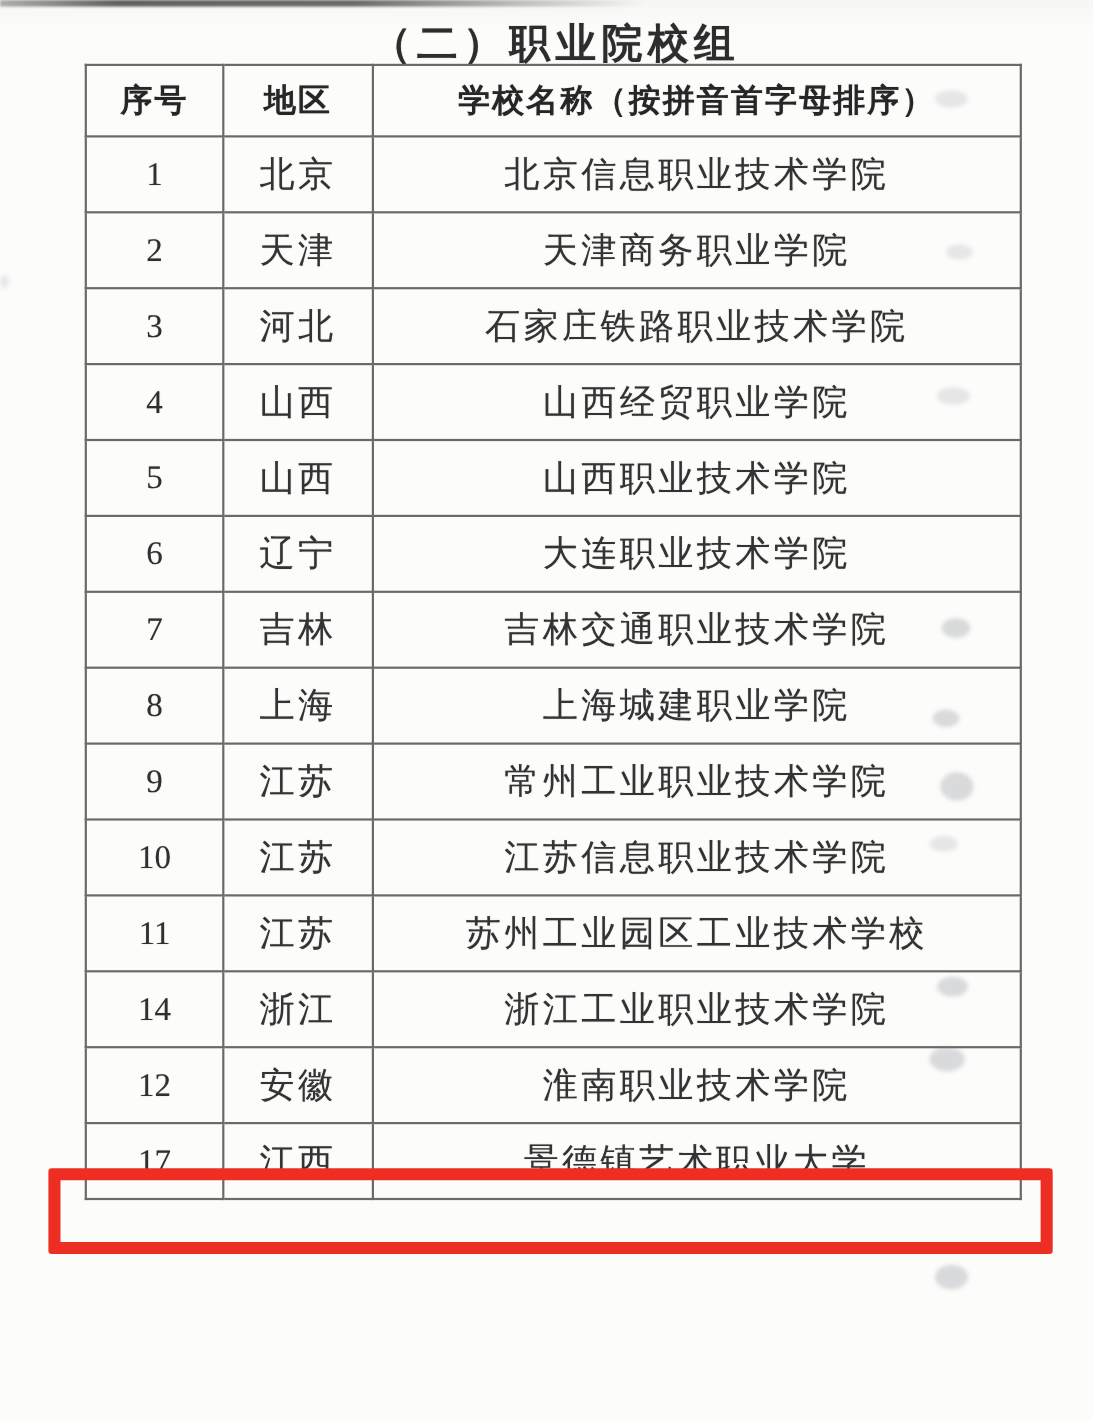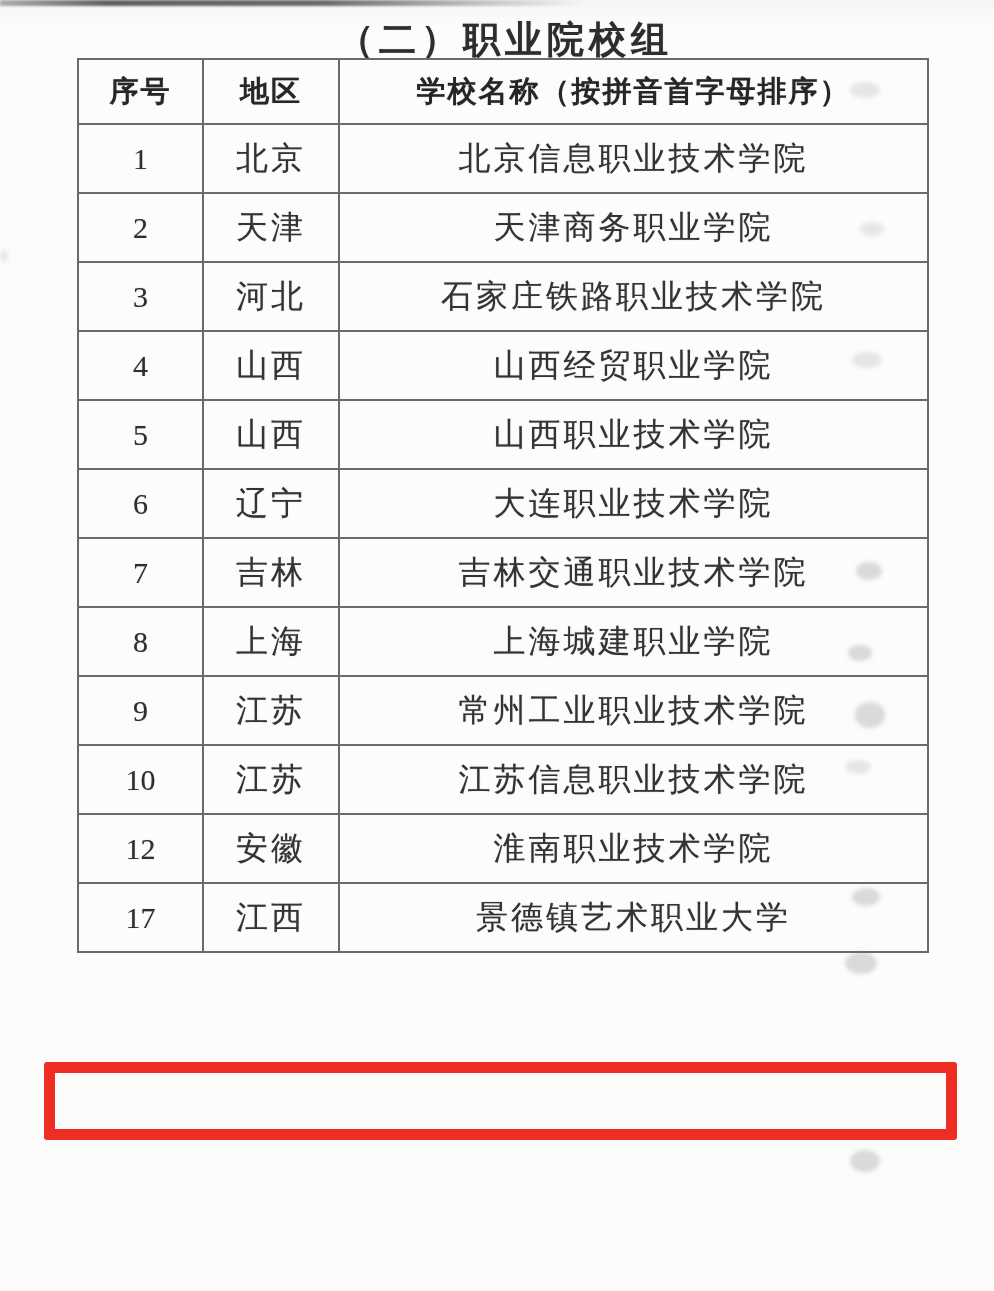--- a/index.html
+++ b/index.html
@@ -117,20 +117,30 @@
         <tr>
           <td class="c-no">9</td>
           <td class="c-region">江苏</td>
           <td class="c-school">常州工业职业技术学院</td>
         </tr>
         <tr>
           <td class="c-no">10</td>
           <td class="c-region">江苏</td>
           <td class="c-school">江苏信息职业技术学院</td>
         </tr>
+        <tr>
+          <td class="c-no">11</td>
+          <td class="c-region">江苏</td>
+          <td class="c-school">苏州工业园区工业技术学校</td>
+        </tr>
+        <tr>
+          <td class="c-no">14</td>
+          <td class="c-region">浙江</td>
+          <td class="c-school">浙江工业职业技术学院</td>
+        </tr>
         <tr class="highlighted">
           <td class="c-no">12</td>
           <td class="c-region">安徽</td>
           <td class="c-school">淮南职业技术学院</td>
         </tr>
         <tr>
           <td class="c-no">17</td>
           <td class="c-region">江西</td>
           <td class="c-school">景德镇艺术职业大学</td>
         </tr>

